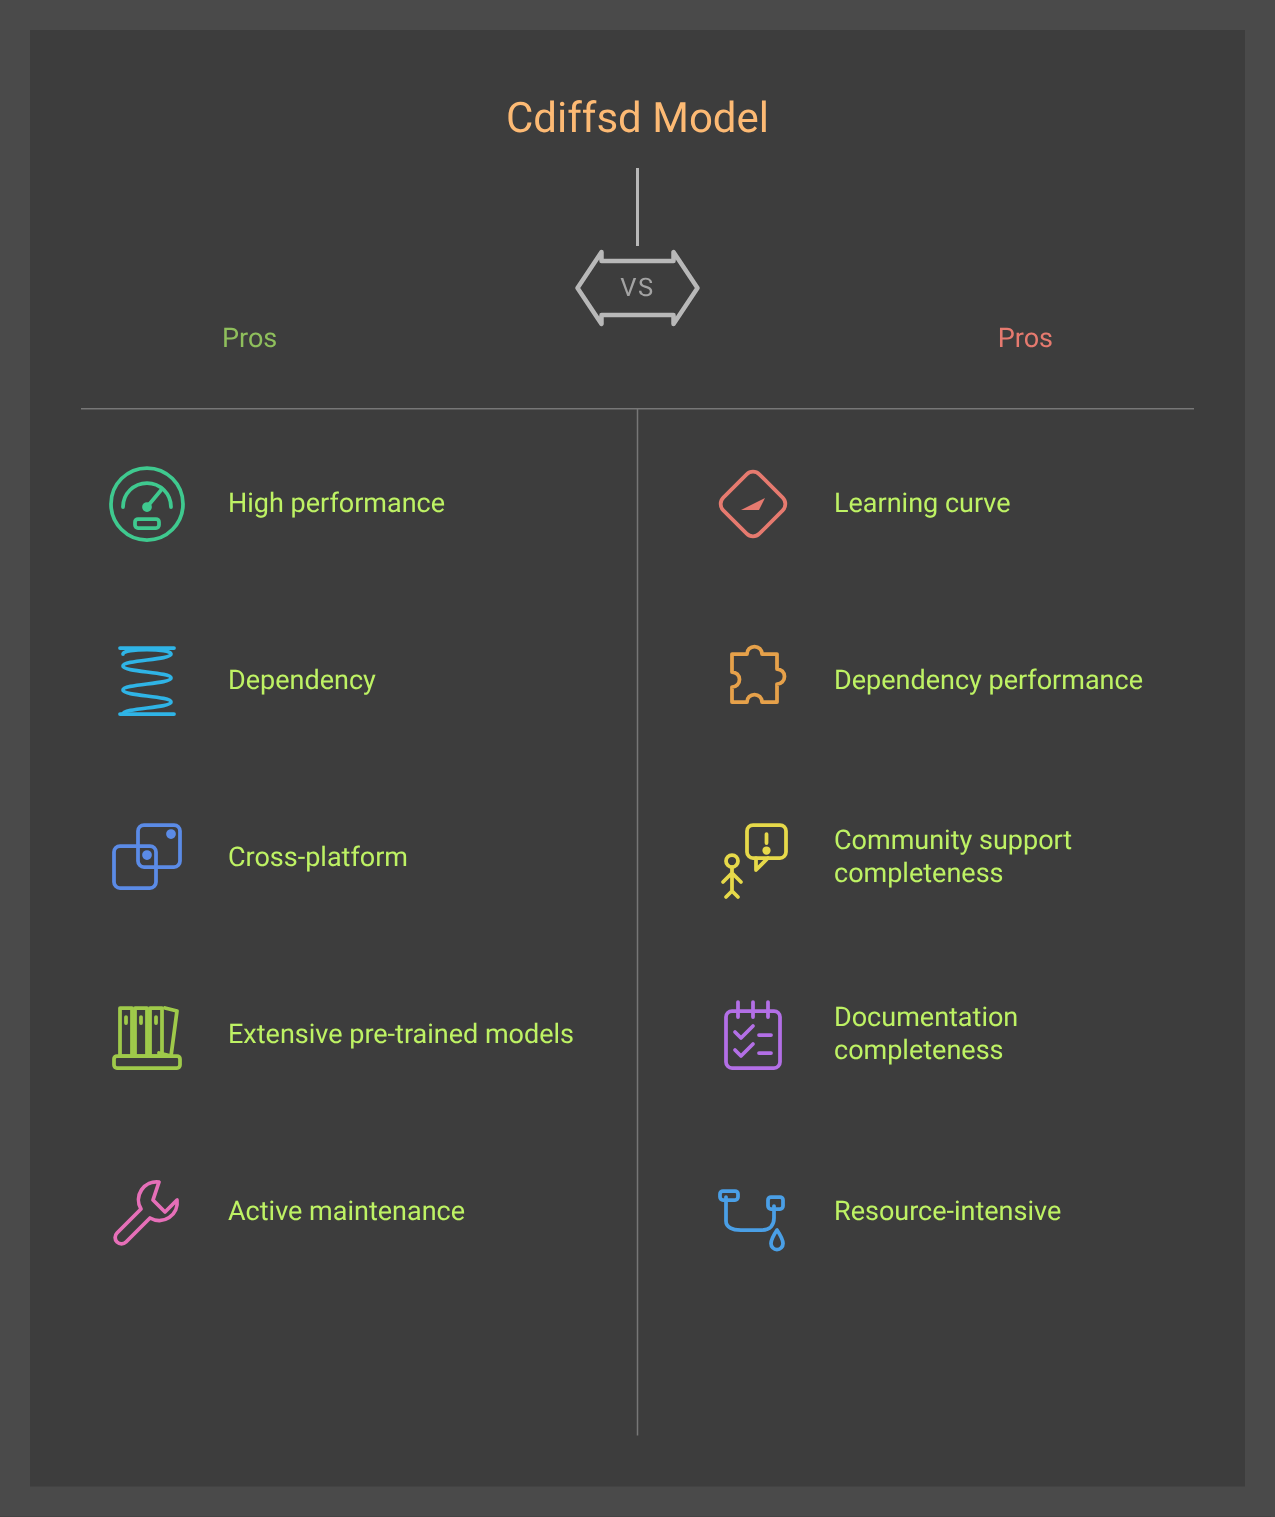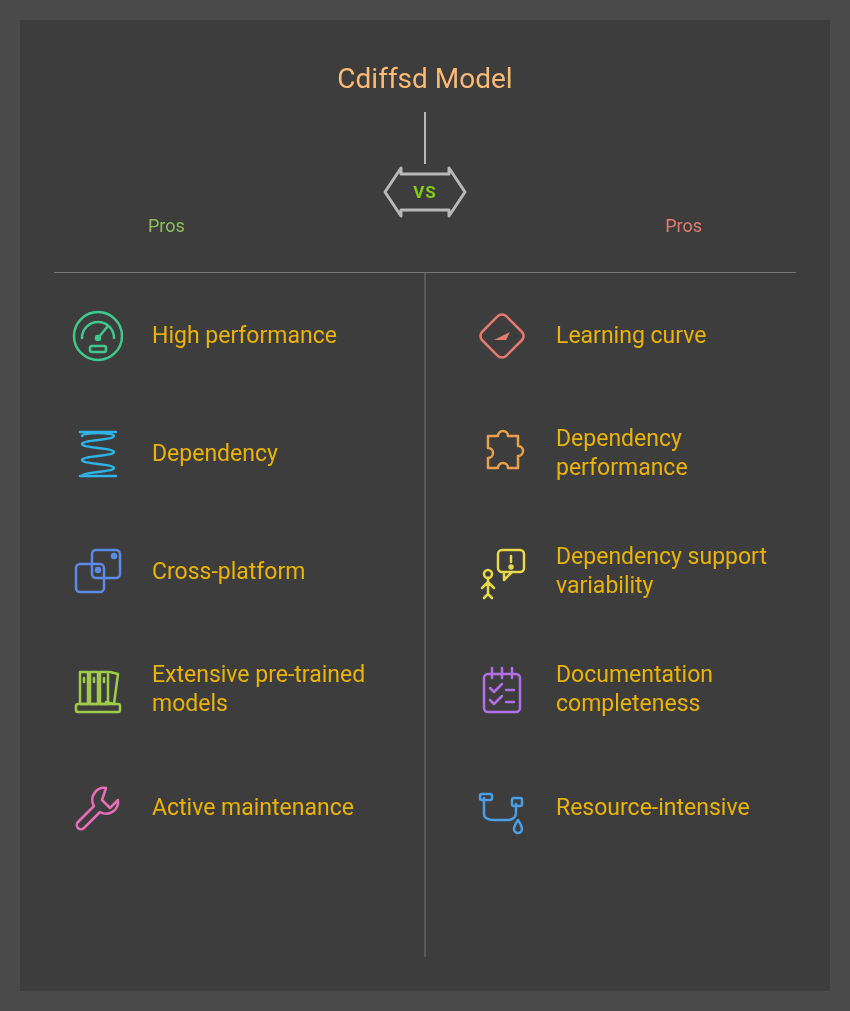--- a/index.html
+++ b/index.html
@@ -43,23 +43,23 @@
     width: 96px;
     height: 56px;
   }
   .vs-wrap svg { display: block; }
   .vs-label {
     position: absolute;
     inset: 0;
     display: flex;
     align-items: center;
     justify-content: center;
-    color: #84cc16;
+    color: #a3a3a3;
     font-size: 17px;
-    font-weight: 700;
+    font-weight: 400;
     letter-spacing: 1px;
   }
   .header-label {
     position: absolute;
     top: 160px;
     font-size: 18px;
     font-weight: 400;
     margin-top: 35px;
   }
   .pros-label { left: 128px; color: #8fbf5c; }
@@ -99,22 +99,22 @@
   .icon {
     width: 60px;
     height: 60px;
     flex: 0 0 60px;
     display: flex;
     align-items: center;
     justify-content: center;
   }
   .icon svg { width: 56px; height: 56px; }
   .item-text {
-    color: #eab308;
-    font-size: 23px;
+    color: #bef264;
+    font-size: 18px;
     line-height: 1.25;
     font-weight: 400;
   }
 </style>
 </head>
 <body>
 
 <div class="canvas">
 
   <div class="title">Cdiffsd Model</div>
@@ -226,21 +226,21 @@
       <div class="icon">
         <svg viewBox="0 0 56 56" fill="none" stroke="#e6d94a" stroke-width="2.5" stroke-linecap="round" stroke-linejoin="round">
           <circle cx="14" cy="30" r="4"></circle>
           <path d="M14 34 L14 50 M14 38 L8 44 M14 38 L20 44 M14 50 L10 54 M14 50 L18 54"></path>
           <rect x="24" y="6" width="26" height="22" rx="4"></rect>
           <path d="M30 28 L30 36 L38 28"></path>
           <line x1="37" y1="12" x2="37" y2="18"></line>
           <circle cx="37" cy="23" r="1.5" fill="#e6d94a"></circle>
         </svg>
       </div>
-      <div class="item-text">Dependency support variability</div>
+      <div class="item-text">Community support completeness</div>
     </div>
 
     <div class="item">
       <div class="icon">
         <svg viewBox="0 0 56 56" fill="none" stroke="#b36fe6" stroke-width="2.5" stroke-linecap="round" stroke-linejoin="round">
           <rect x="10" y="12" width="36" height="38" rx="4"></rect>
           <path d="M18 6 L18 16 M28 6 L28 16 M38 6 L38 16"></path>
           <path d="M16 26 L20 30 L28 22"></path>
           <path d="M16 38 L20 42 L28 34"></path>
           <line x1="32" y1="28" x2="40" y2="28"></line>

